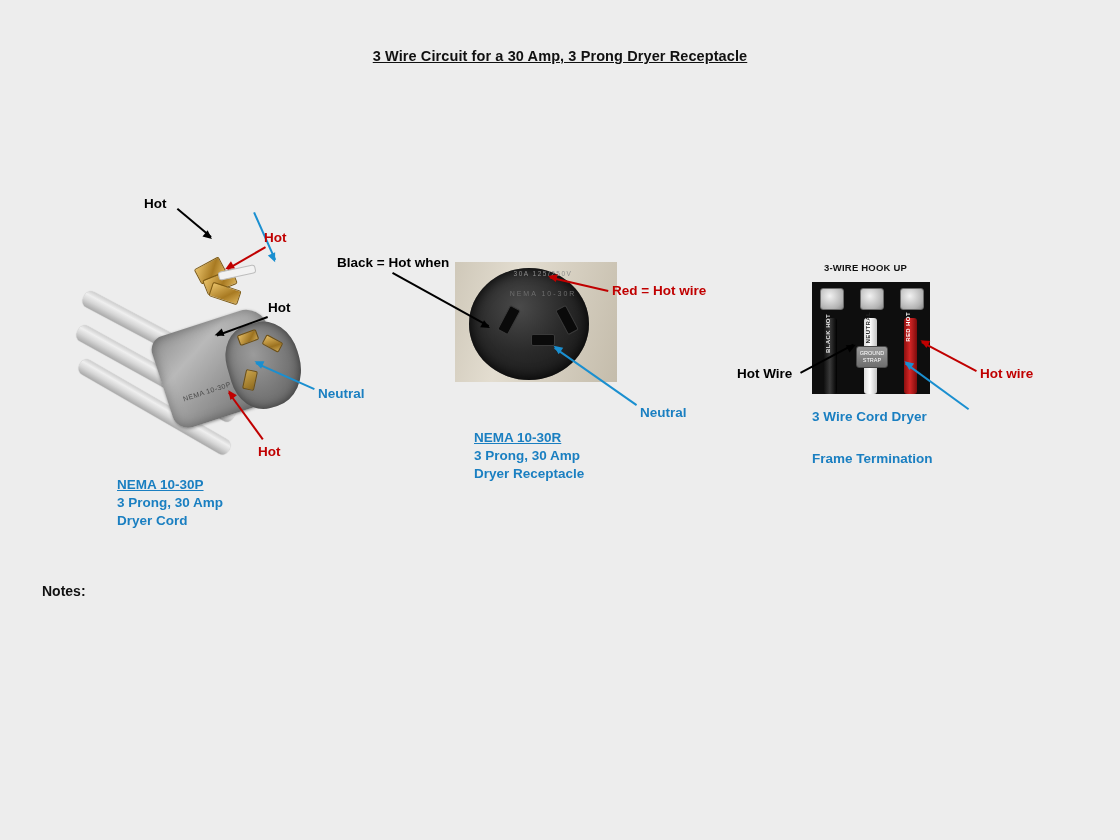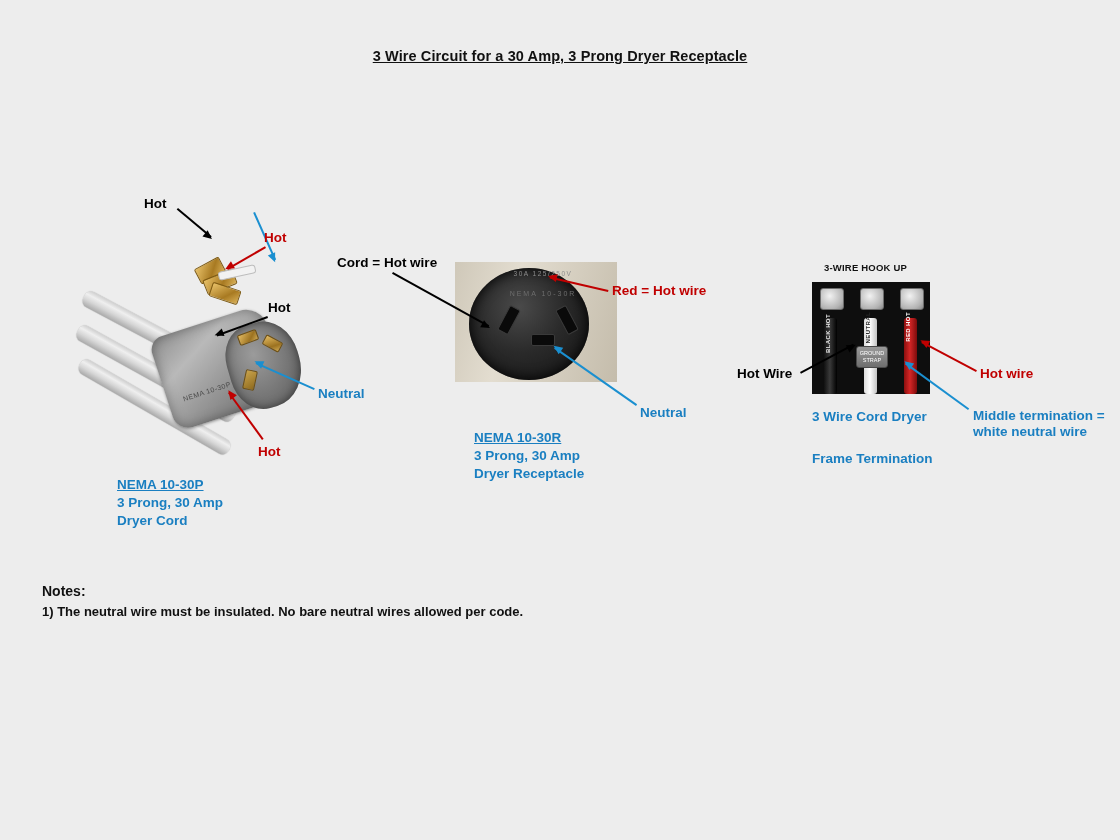--- a/index.html
+++ b/index.html
@@ -278,21 +278,21 @@
     <div id="recept-plate"></div>
     <div id="recept-body">
       <div id="recept-mark2">30A 125/250V</div>
       <div id="recept-mark">NEMA 10-30R</div>
       <div class="slot" id="slot-l"></div>
       <div class="slot" id="slot-r"></div>
       <div class="slot" id="slot-n"></div>
     </div>
   </div>
 
-  <div class="abs lbl lbl-black" style="left:337px; top:255px;">Cord = Hot wire</div>
+  <div class="abs lbl lbl-black" style="left:337px; top:255px;">Black = Hot when</div>
   <div class="arrow black" style="left:393px; top:272px; width:110px; transform:rotate(29deg);"></div>
 
   <div class="abs lbl lbl-red" style="left:612px; top:283px;">Red = Hot wire</div>
   <div class="arrow red" style="left:608px; top:292px; width:60px; transform:rotate(193deg);"></div>
 
   <div class="abs lbl lbl-blue" style="left:640px; top:405px;">Neutral</div>
   <div class="arrow blue" style="left:636px; top:406px; width:100px; transform:rotate(215deg);"></div>
 
   <div class="abs lbl lbl-blue-u" style="left:474px; top:430px;">NEMA 10-30R</div>
   <div class="abs lbl lbl-blue" style="left:474px; top:448px;">3 Prong, 30 Amp</div>
@@ -316,25 +316,22 @@
     <div id="ground-strap">GROUND
 STRAP</div>
   </div>
 
   <div class="abs lbl lbl-black" style="left:737px; top:366px;">Hot Wire</div>
   <div class="arrow black" style="left:800px; top:372px; width:60px; transform:rotate(-28deg);"></div>
 
   <div class="abs lbl lbl-red" style="left:980px; top:366px;">Hot wire</div>
   <div class="arrow red" style="left:976px; top:372px; width:62px; transform:rotate(208deg);"></div>
 
-  <div class="abs lbl lbl-blue" style="left:973px; top:408px;">Middle termination =
-white neutral wire</div>
   <div class="arrow blue" style="left:968px; top:410px; width:78px; transform:rotate(216deg);"></div>
 
   <div class="abs lbl lbl-blue" style="left:812px; top:409px;">3 Wire Cord Dryer</div>
   <div class="abs lbl lbl-blue" style="left:812px; top:451px;">Frame Termination</div>
 
   <div class="abs" id="notes">
     <div class="notes-head">Notes:</div>
-    <div class="note">1) The neutral wire must be insulated. No bare neutral wires allowed per code.</div>
   </div>
 
 </div>
 
 </body></html>

